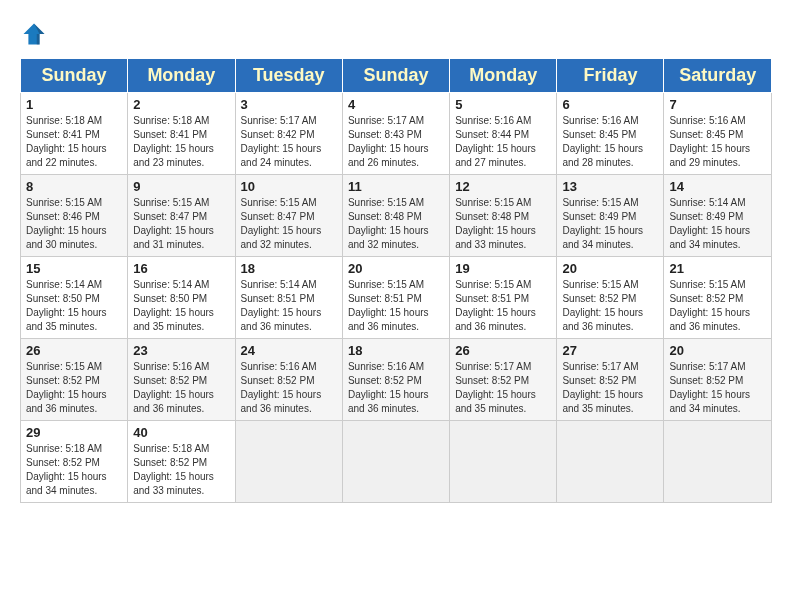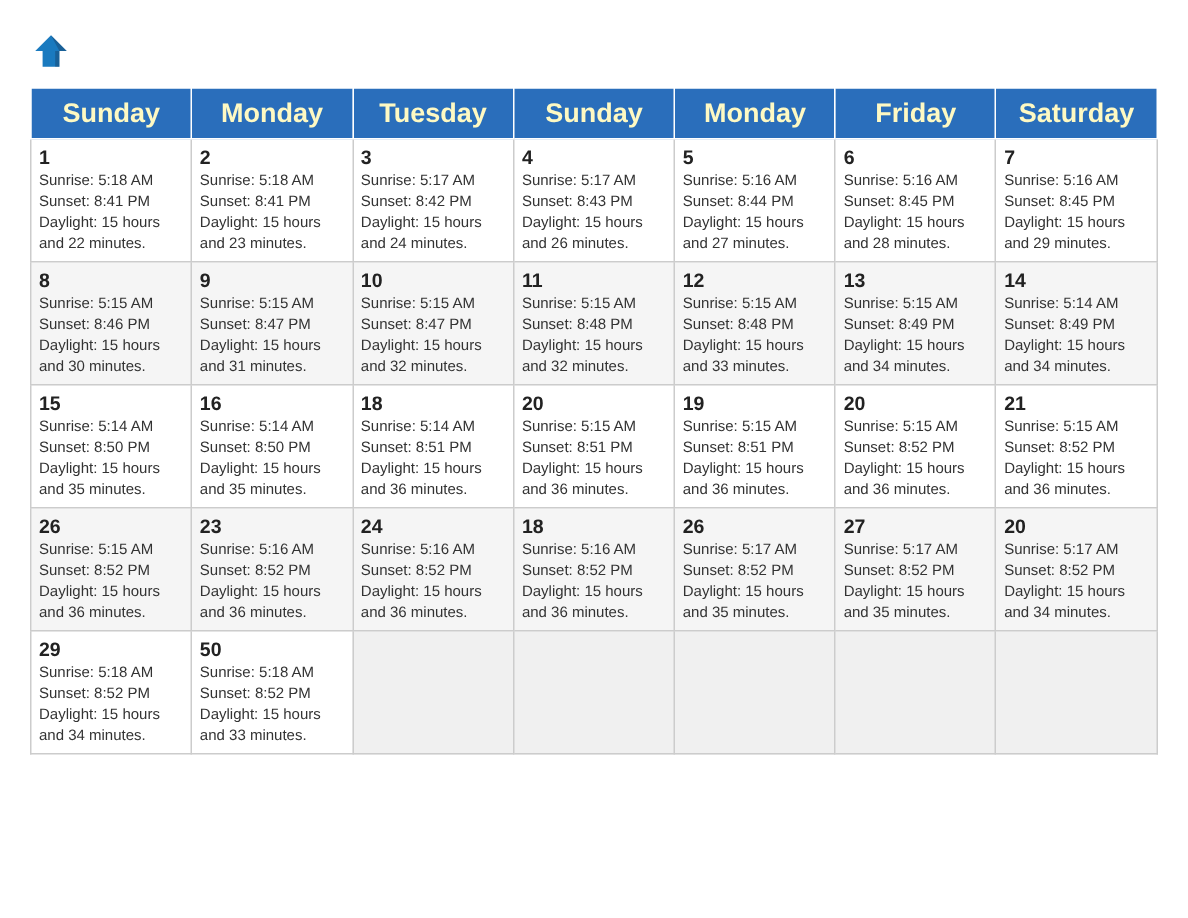--- a/index.html
+++ b/index.html
@@ -328,21 +328,21 @@
       </tr>
       <tr>
         <td>
           <span class="day-num">29</span>
           <div class="day-info" style="white-space: pre-line;">Sunrise: 5:18 AM
 Sunset: 8:52 PM
 Daylight: 15 hours
 and 34 minutes.</div>
         </td>
         <td>
-          <span class="day-num">50</span>
+          <span class="day-num">40</span>
           <div class="day-info" style="white-space: pre-line;">Sunrise: 5:18 AM
 Sunset: 8:52 PM
 Daylight: 15 hours
 and 33 minutes.</div>
         </td>
         <td class="empty-cell"></td>
         <td class="empty-cell"></td>
         <td class="empty-cell"></td>
         <td class="empty-cell"></td>
         <td class="empty-cell"></td>

